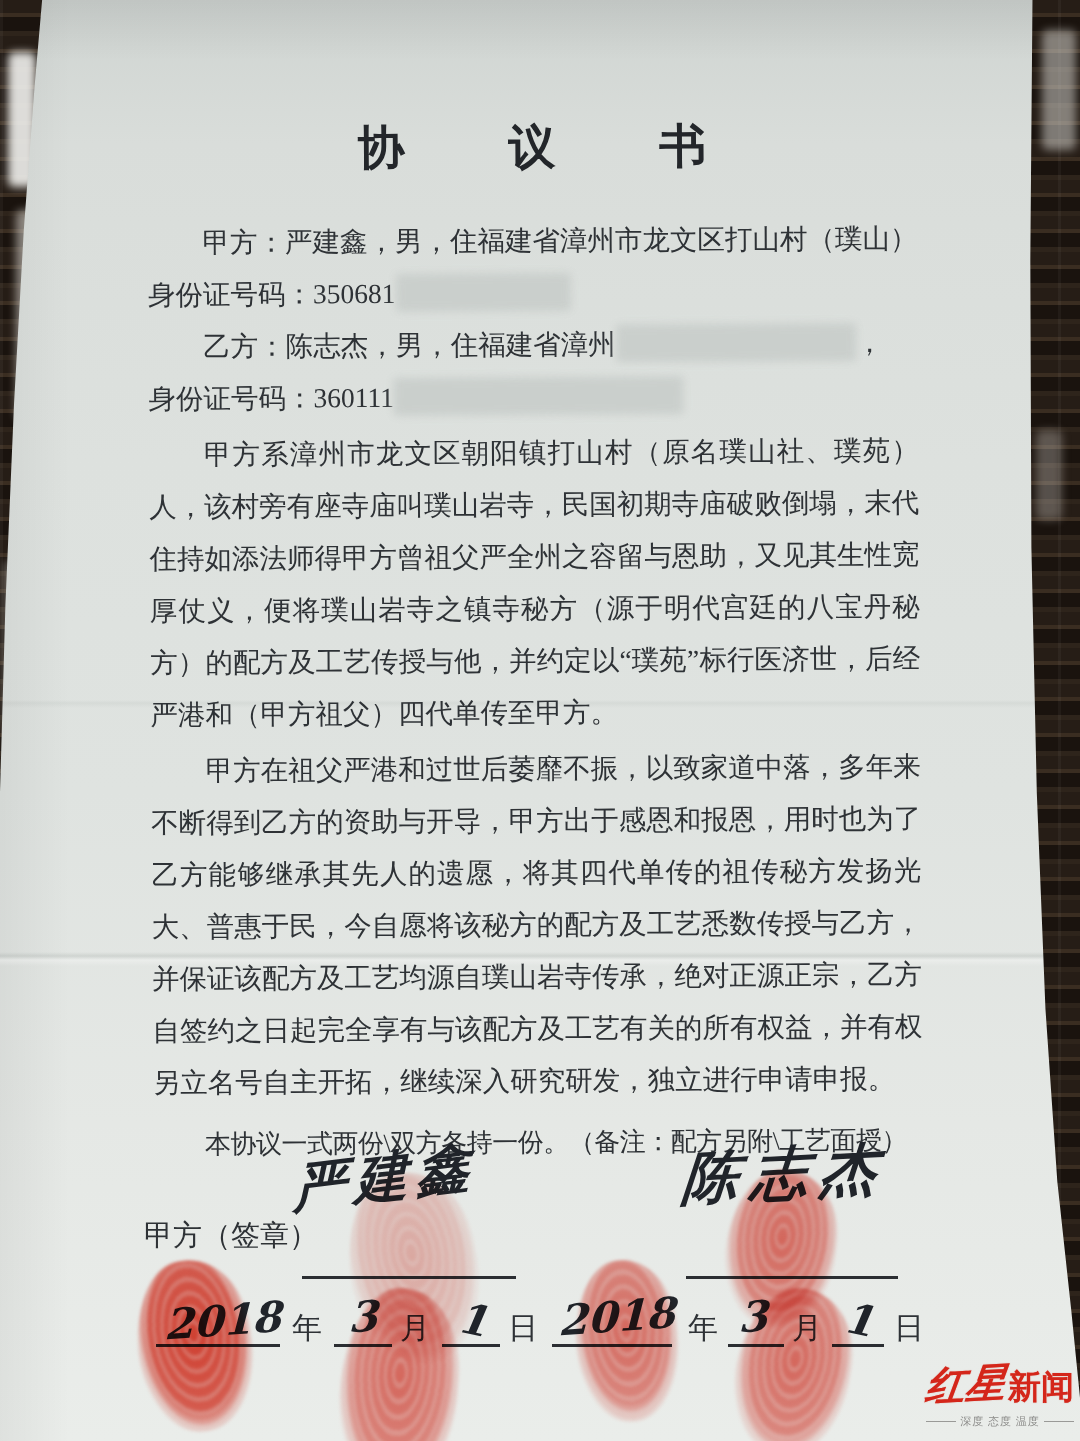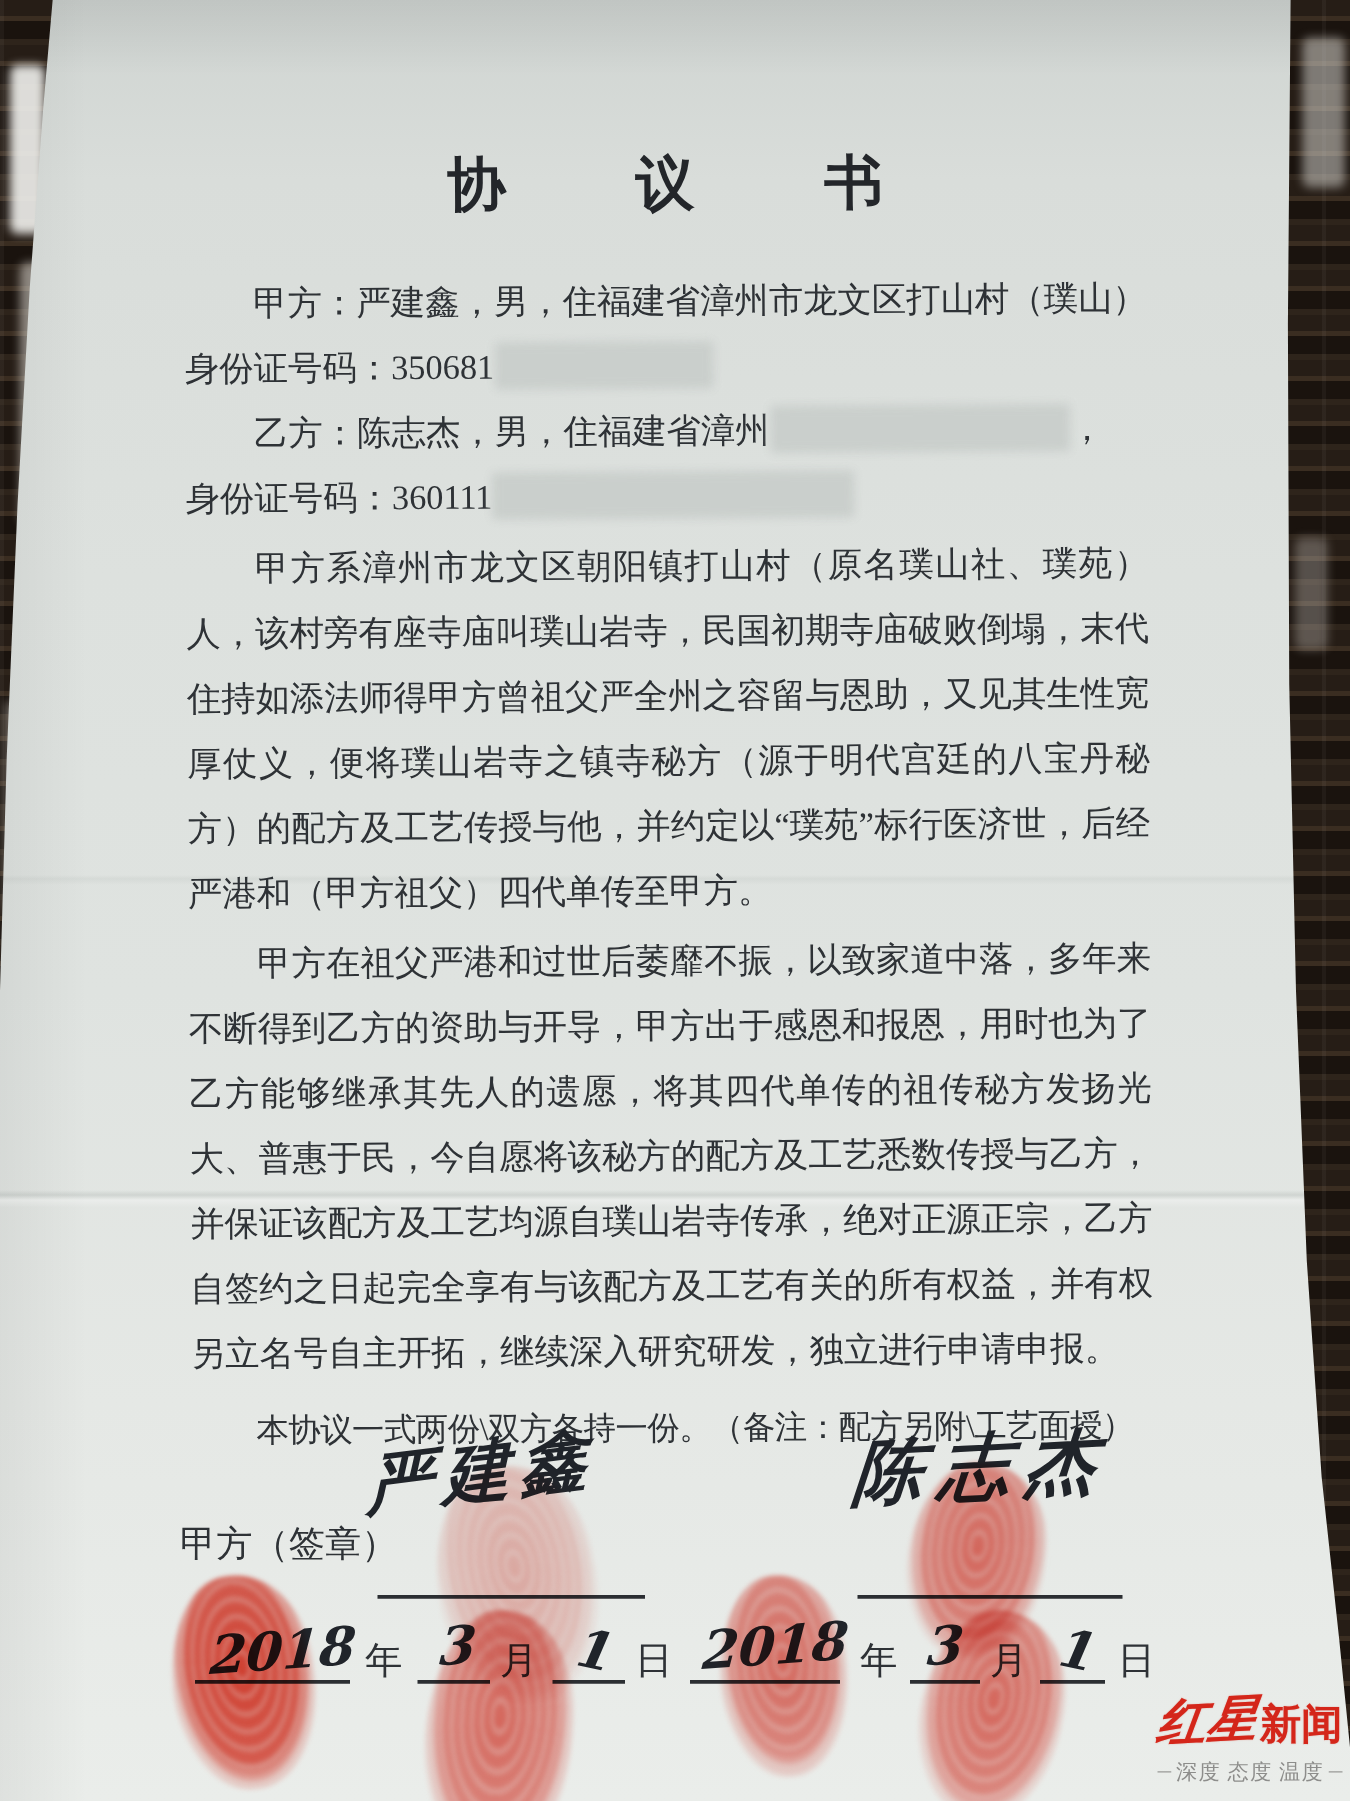--- a/index.html
+++ b/index.html
@@ -75,21 +75,21 @@
   .fpC{left:340px;top:1288px;width:118px;height:202px;transform:rotate(4deg);}
   .fpD{left:726px;top:1170px;width:110px;height:158px;transform:rotate(7deg);}
   .fpE{left:576px;top:1260px;width:102px;height:162px;transform:rotate(-5deg);}
   .fpF{left:736px;top:1288px;width:114px;height:168px;transform:rotate(10deg);}
 
   
   .watermark{position:absolute;right:6px;bottom:12px;width:148px;text-align:center;}
   .wm-logo{white-space:nowrap;color:#d4261a;text-shadow:0 0 1px rgba(212,38,26,0.5);}
   .wm-script{font-size:40px;font-weight:700;font-style:italic;display:inline-block;transform:skewX(-10deg) rotate(-3deg);}
   .wm-block{font-size:33px;font-weight:900;display:inline-block;margin-left:2px;}
-  .wm-tagline{display:flex;align-items:center;gap:4px;margin-top:2px;color:#8d8d8b;font-size:17px;letter-spacing:1px;white-space:nowrap;}
+  .wm-tagline{display:flex;align-items:center;gap:4px;margin-top:2px;color:#8d8d8b;font-size:11px;letter-spacing:1px;white-space:nowrap;}
   .wm-tagline::before,.wm-tagline::after{content:"";flex:1;border-top:1px solid #9a9a98;}
 </style>
 </head>
 <body>
 
 <div class="glare g1"></div>
 <div class="glare g2"></div>
 <div class="glare g3"></div>
 <div class="glare g4"></div>
 <div class="glare g5"></div>

